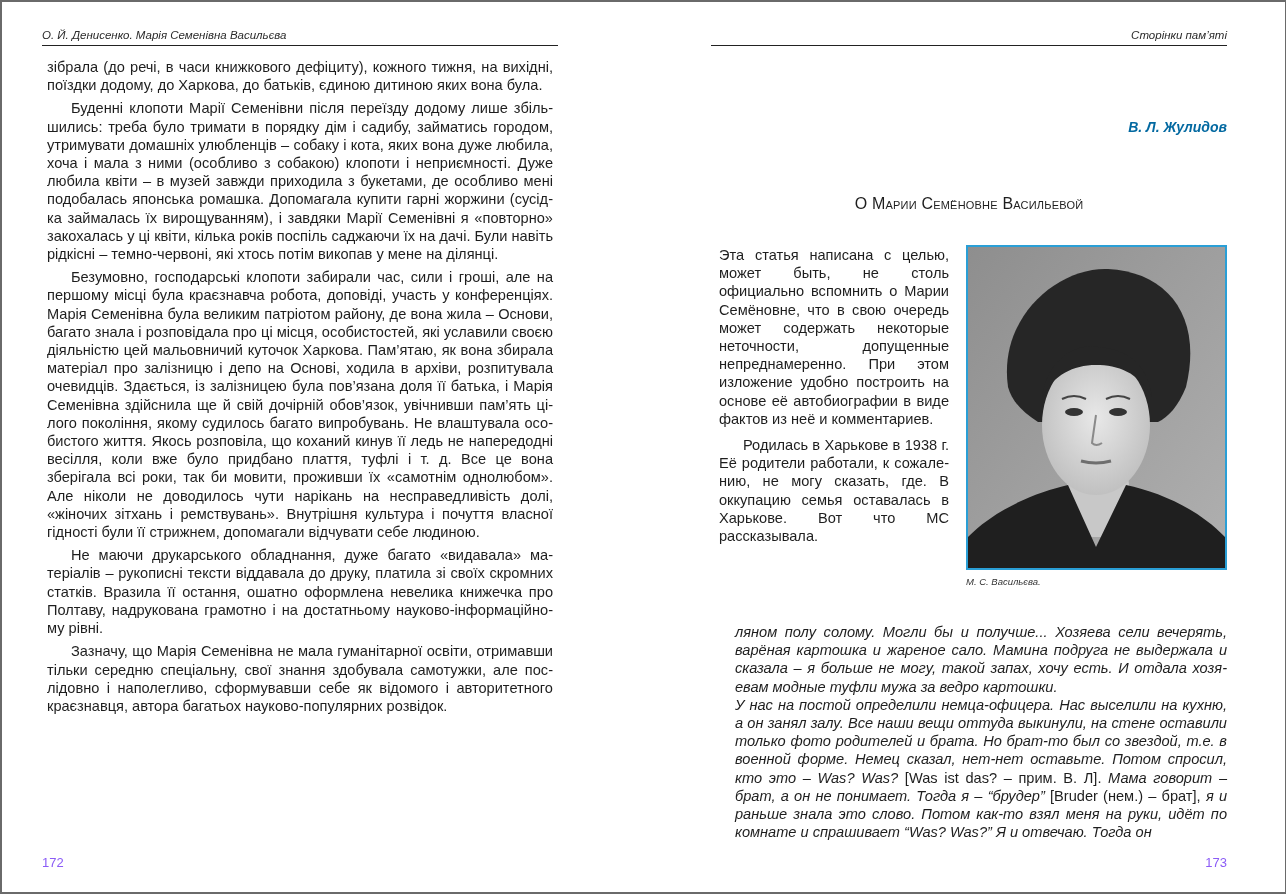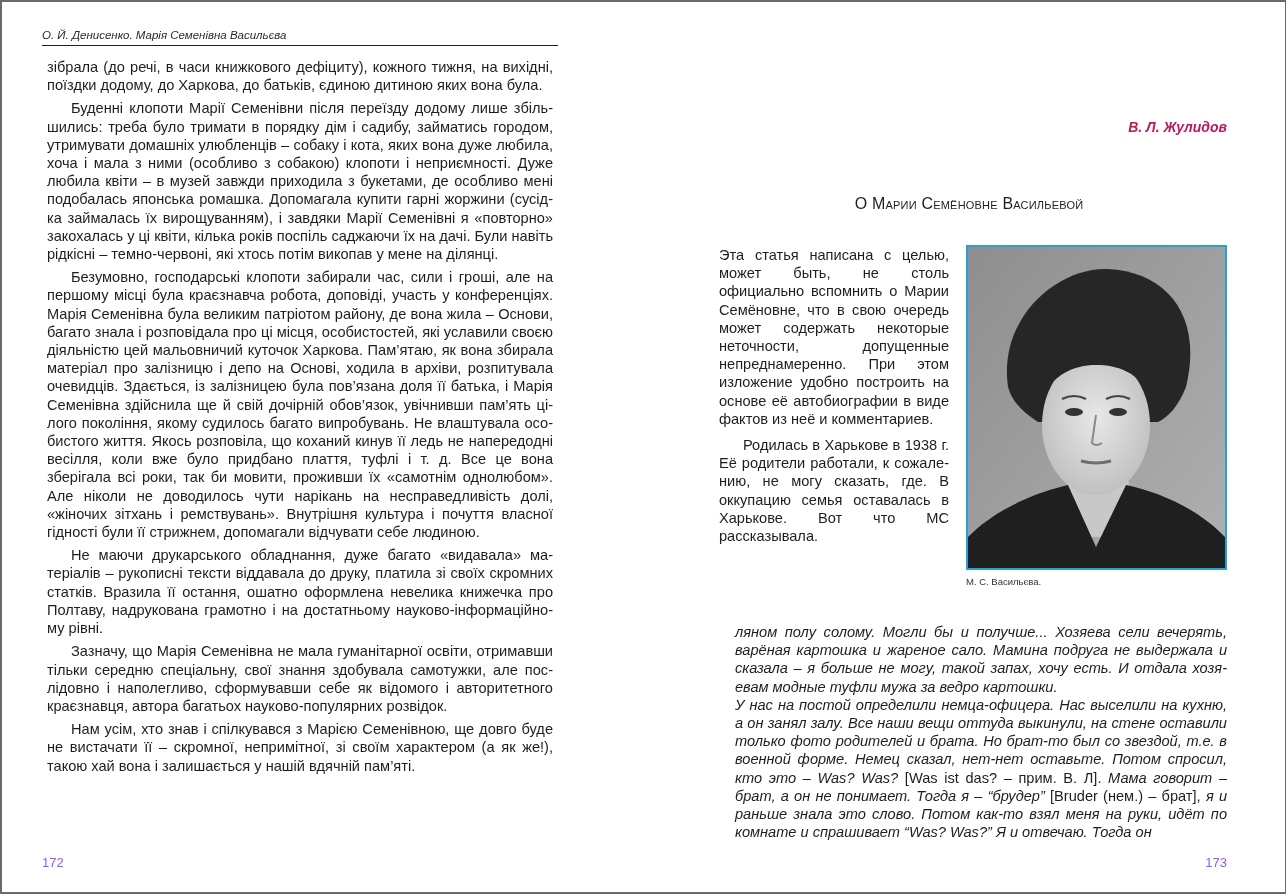--- a/index.html
+++ b/index.html
@@ -33,21 +33,21 @@
   .page.left .body-text { top: 53px; }
   .body-text p { margin: 5px; }
   .indent { text-indent: 24px; }
 
   .folio { position: absolute; top: 855px; font-size: 13px; color: #8b5cf6; }
   .page.left .folio { left: 0; }
   .page.right .folio { right: 0; }
 
   .author {
     position: absolute; top: 119px; right: 0;
-    font-size: 14px; font-weight: bold; font-style: italic; color: #be185d;
+    font-size: 14px; font-weight: bold; font-style: italic; color: #0369a1;
   }
   .article-title {
     position: absolute; top: 181px; left: 0; width: 516px; text-align: center;
     font-size: 16px; font-weight: normal; font-variant: small-caps; letter-spacing: 0.2px; margin-top: 14px;
   }
 
   .col-text {
     position: absolute; left: 0; top: 238px; width: 246px;
     font-size: 14.6px; line-height: 18.2px; text-align: justify;
   }
@@ -61,42 +61,42 @@
   .full-quote p { margin: 0; }
   .roman { font-style: normal; }
 
   .photo {
     position: absolute; left: 255px; top: 245px; width: 261px; height: 325px;
     border: 2px solid #2a9fd6; box-sizing: border-box; overflow: hidden;
     background: linear-gradient(180deg, #9a9a9a 0%, #a8a8a8 50%, #9c9c9c 100%);
   }
   .caption {
     position: absolute; left: 255px; top: 576px;
-    font-size: 9.5px; color: #333;
+    font-size: 9.5px; font-style: italic; color: #333;
   }
 </style>
 </head>
 <body>
 
 <div class="frame"></div>
 
 <div class="page left">
   <div class="running-head">О. Й. Денисенко. Марія Семенівна Васильєва</div>
   <div class="body-text">
     <p>зібрала (до речі, в часи книжкового дефіциту), кожного тижня, на вихід­ні, поїздки додому, до Харкова, до батьків, єдиною дитиною яких вона була.</p>
     <p class="indent">Буденні клопоти Марії Семенівни після переїзду додому лише збіль­шились: треба було тримати в порядку дім і садибу, займатись городом, утримувати домашніх улюбленців – собаку і кота, яких вона дуже любила, хоча і мала з ними (особливо з собакою) клопоти і неприємності. Дуже любила квіти – в музей завжди приходила з букетами, де особливо мені подобалась японська ромашка. Допомагала купити гарні жоржини (сусід­ка займалась їх вирощуванням), і завдяки Марії Семенівні я «повторно» закохалась у ці квіти, кілька років поспіль саджаючи їх на дачі. Були навіть рідкісні – темно-червоні, які хтось потім викопав у мене на ділянці.</p>
     <p class="indent">Безумовно, господарські клопоти забирали час, сили і гроші, але на першому місці була краєзнавча робота, доповіді, участь у конференціях. Марія Семенівна була великим патріотом району, де вона жила – Основи, багато знала і розповідала про ці місця, особистостей, які уславили своєю діяльністю цей мальовничий куточок Харкова. Пам’ятаю, як вона збирала матеріал про залізницю і депо на Основі, ходила в архіви, розпитувала очевидців. Здається, із залізницею була пов’язана доля її батька, і Марія Семенівна здійснила ще й свій дочірній обов’язок, увічнивши пам’ять ці­лого покоління, якому судилось багато випробувань. Не влаштувала осо­бистого життя. Якось розповіла, що коханий кинув її ледь не напередодні весілля, коли вже було придбано плаття, туфлі і т. д. Все це вона зберігала всі роки, так би мовити, проживши їх «самотнім однолюбом». Але ніколи не доводилось чути нарікань на несправедливість долі, «жіночих зітхань і ремствувань». Внутрішня культура і почуття власної гідності були її стрижнем, допомагали відчувати себе людиною.</p>
     <p class="indent">Не маючи друкарського обладнання, дуже багато «видавала» ма­теріалів – рукописні тексти віддавала до друку, платила зі своїх скромних статків. Вразила її остання, ошатно оформлена невелика книжечка про Полтаву, надрукована грамотно і на достатньому науково-інформаційно­му рівні.</p>
     <p class="indent">Зазначу, що Марія Семенівна не мала гуманітарної освіти, отримавши тільки середню спеціальну, свої знання здобувала самотужки, але пос­лідовно і наполегливо, сформувавши себе як відомого і авторитетного краєзнавця, автора багатьох науково-популярних розвідок.</p>
-    <p class="indent">Нам усім, хто знав і спілкувався з Марією Семенівною, ще довго буде не вистачати її – скромної, непримітної, зі своїм характером (а як же!), такою хай вона і залишається у нашій вдячній пам’яті.</p>
   </div>
   <div class="folio">172</div>
 </div>
 
 <div class="page right">
+  <div class="running-head">Сторінки пам’яті</div>
   <div class="author">В. Л. Жулидов</div>
   <div class="article-title">О Марии Семёновне Васильевой</div>
 
   <div class="col-text">
     <p>Эта статья написана с целью, мо­жет быть, не столь официально вспомнить о Марии Семёновне, что в свою очередь может содержать некоторые неточности, допущенные непреднамеренно. При этом изло­жение удобно построить на основе её автобиографии в виде фактов из неё и комментариев.</p>
     <p class="indent">Родилась в Харькове в 1938 г. Её родители работали, к сожале­нию, не могу сказать, где. В оккупа­цию семья оставалась в Харькове. Вот что МС рассказывала.</p>
   </div>
 
   <div class="photo" style="border-color: rgb(42, 159, 214);">
     <svg width="257" height="321" viewBox="0 0 257 321">

